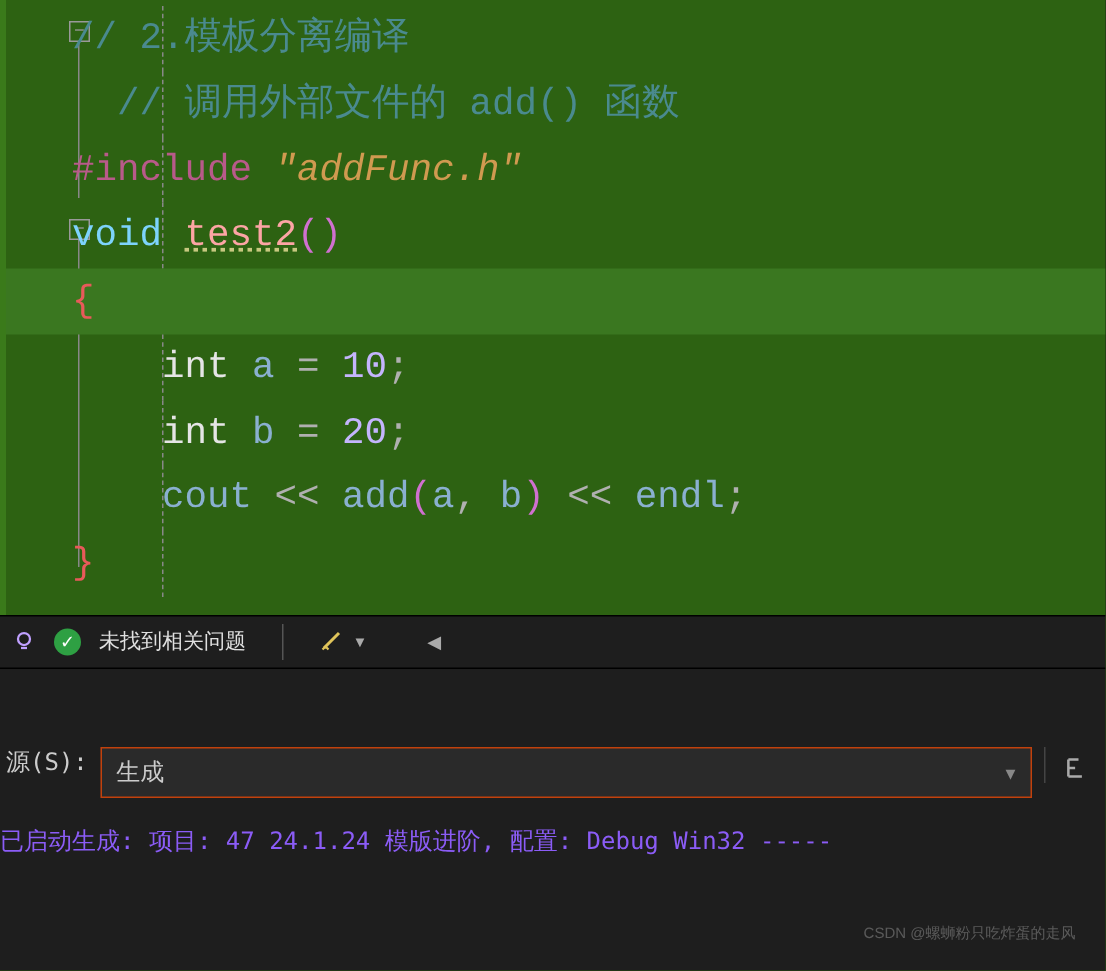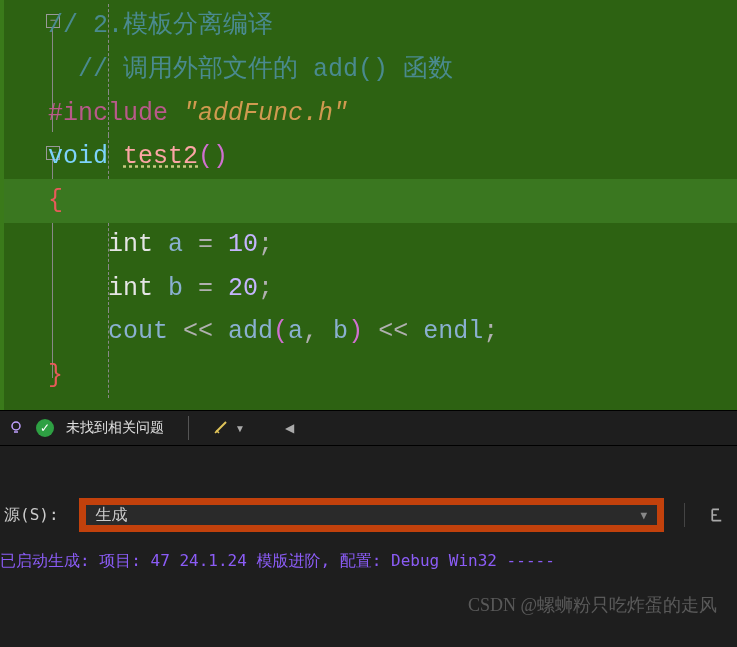--- a/index.html
+++ b/index.html
@@ -107,29 +107,29 @@
     .play-left { color: #aaa; margin-left: 40px; font-size: 12px; }
     .output-panel {
       background: #1e1e1e;
       height: 201px;
       font-family: "Microsoft YaHei", Consolas, monospace;
       padding-top: 48px;
       position: relative;
     }
     .filter-row {
       display: flex;
-      align-items: center;
+      align-items: flex-start;
       padding: 4px 4px;
-      gap: 20px;
+      gap: 8px;
     }
     .filter-label { color: #ccc; font-size: 16px; }
     .filter-select {
       flex: 1;
       background: #2a2a2a;
-      border: 7px solid #c2410c;
+      border: 1px solid #c2410c;
       height: 34px;
       display: flex;
       align-items: center;
       padding: 0 10px;
       color: #ccc;
       font-size: 16px;
       justify-content: space-between;
     }
     .toolbar-btn {
       width: 28px;
@@ -147,24 +147,24 @@
     .output-text {
       padding: 10px 0;
       font-size: 16px;
       color: #8b5cf6;
       line-height: 1.9;
     }
     .output-line { white-space: pre; }
     .watermark {
       position: absolute;
       right: 20px;
-      bottom: 30px;
+      bottom: 18px;
       color: rgba(200,200,200,0.35);
-      font-size: 18px;
-      font-family: Liberation Serif, serif;
+      font-size: 10px;
+      font-family: Liberation Sans, sans-serif;
       pointer-events: none;
     }
   </style>
 </head>
 <body>
 
 <div class="editor">
   <div class="code-content">
     <div style="position:absolute; left:34px; top:14px;">
       <div class="fold-marker">−</div>

